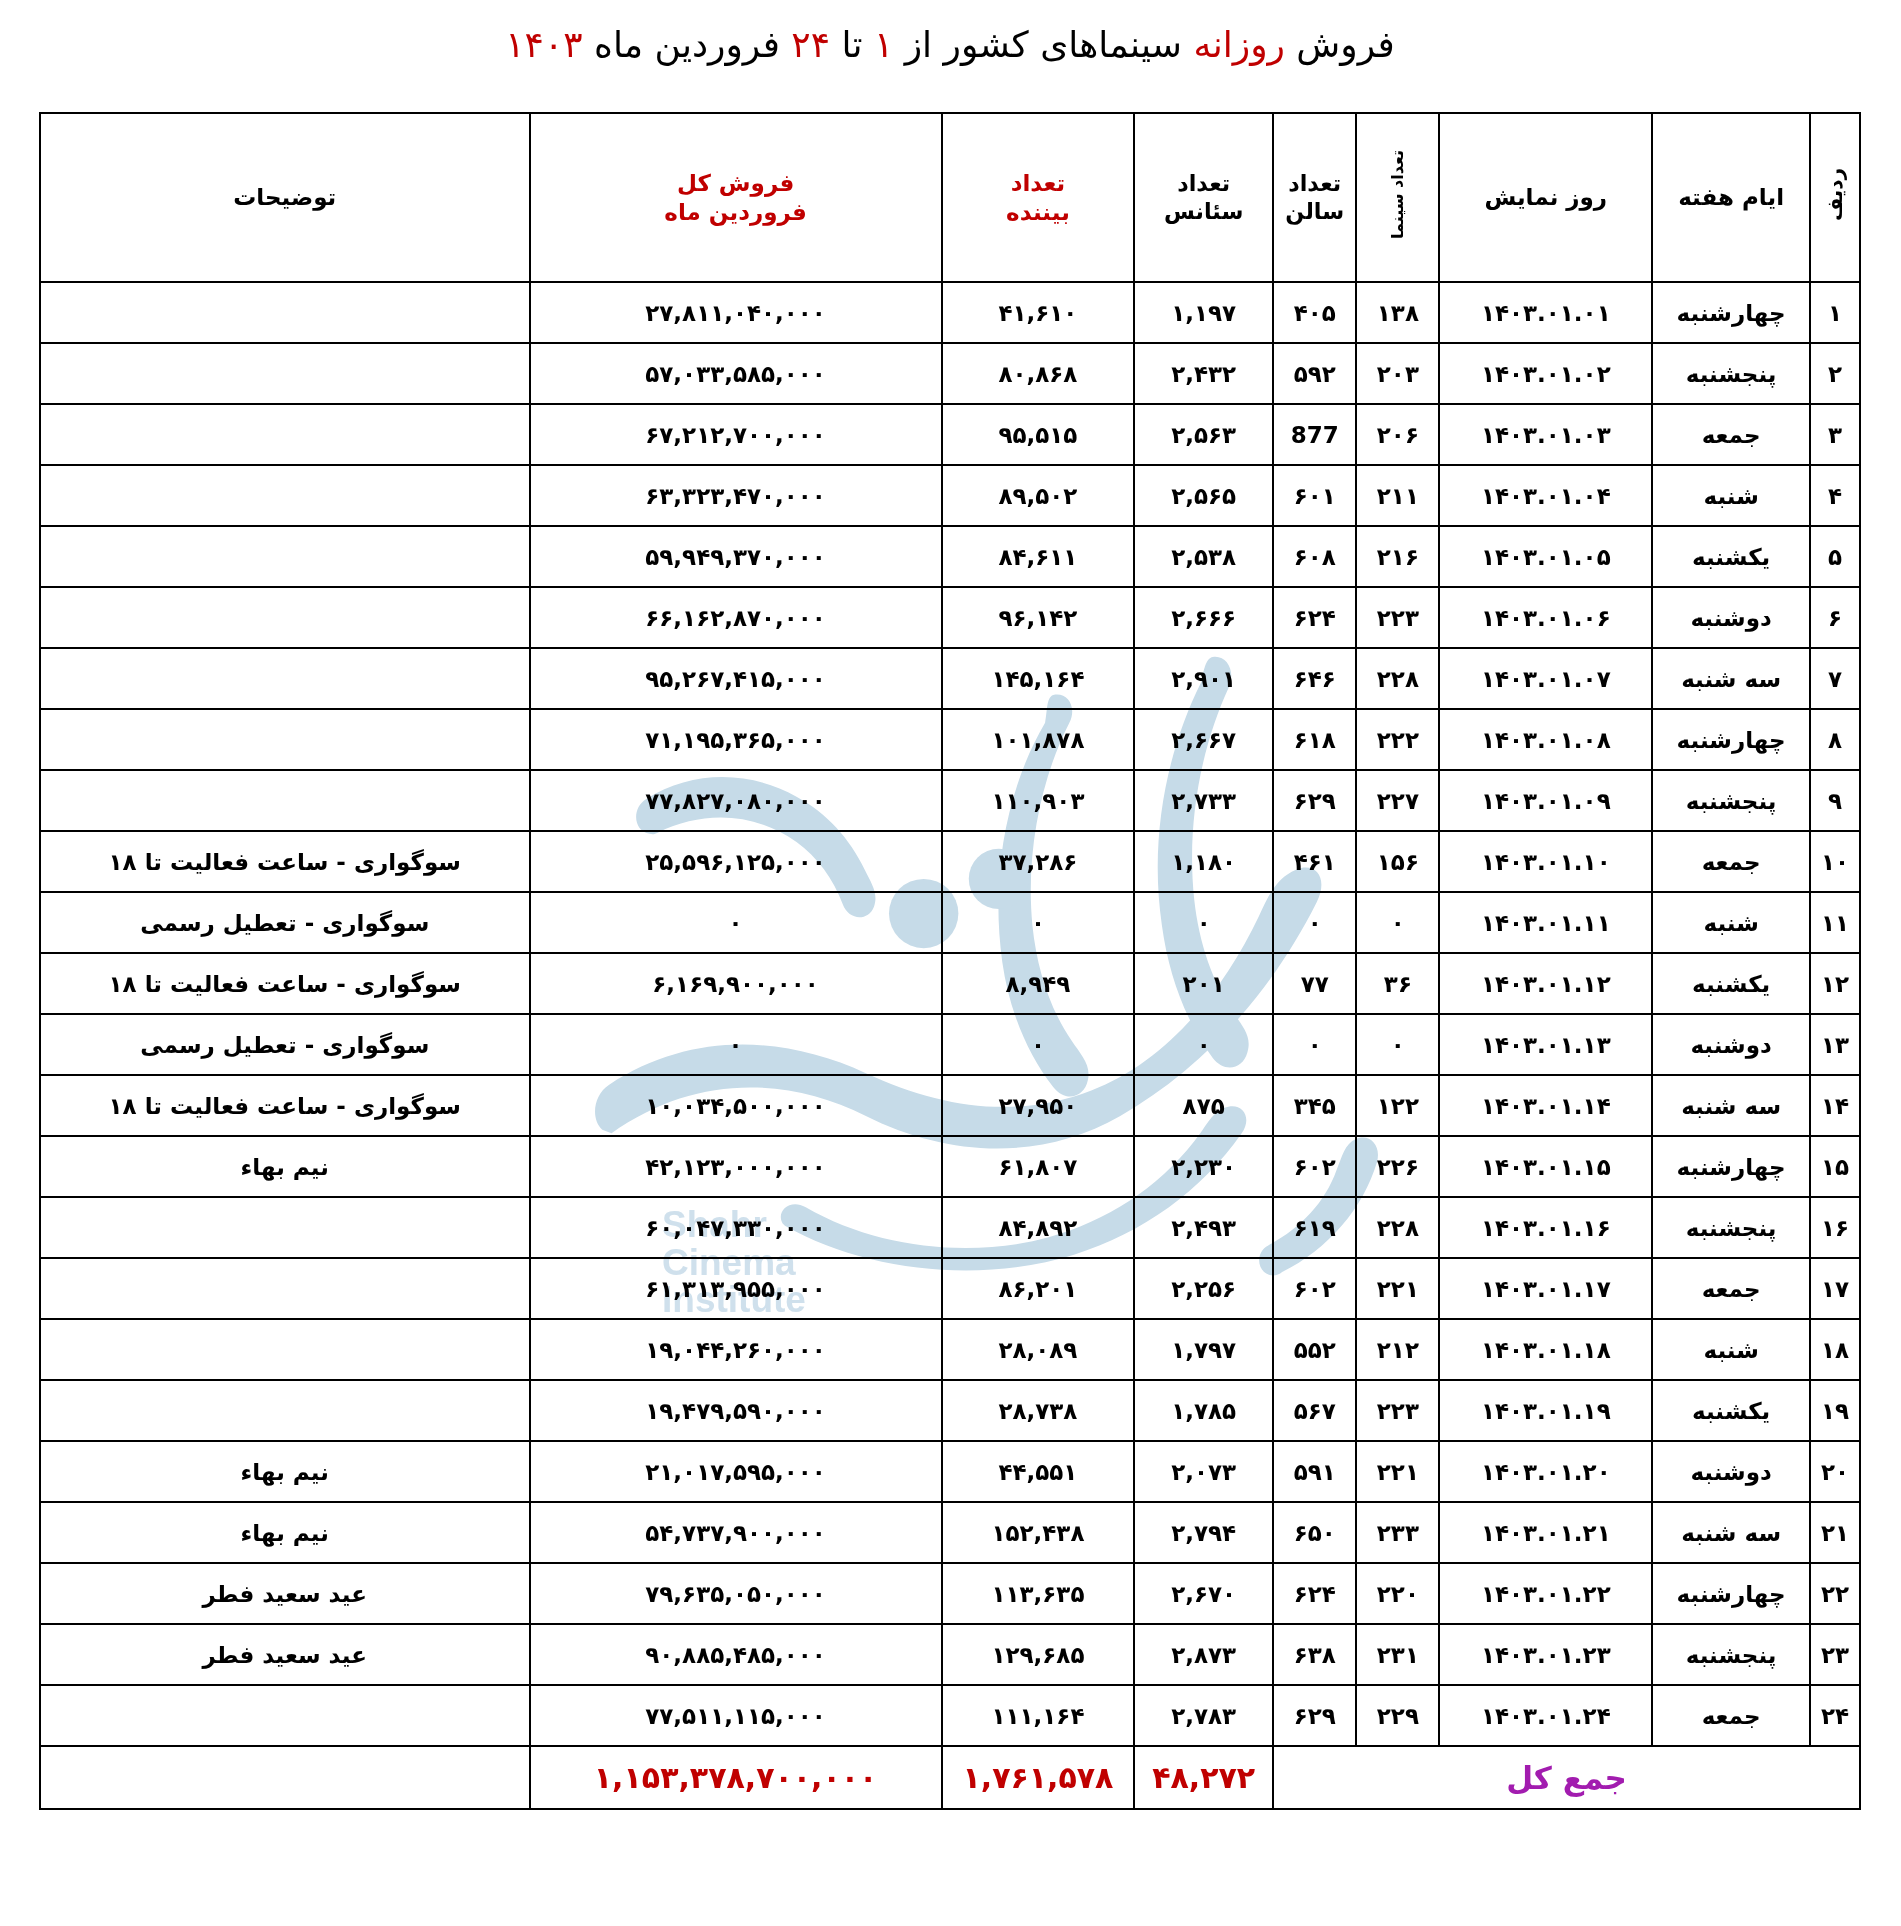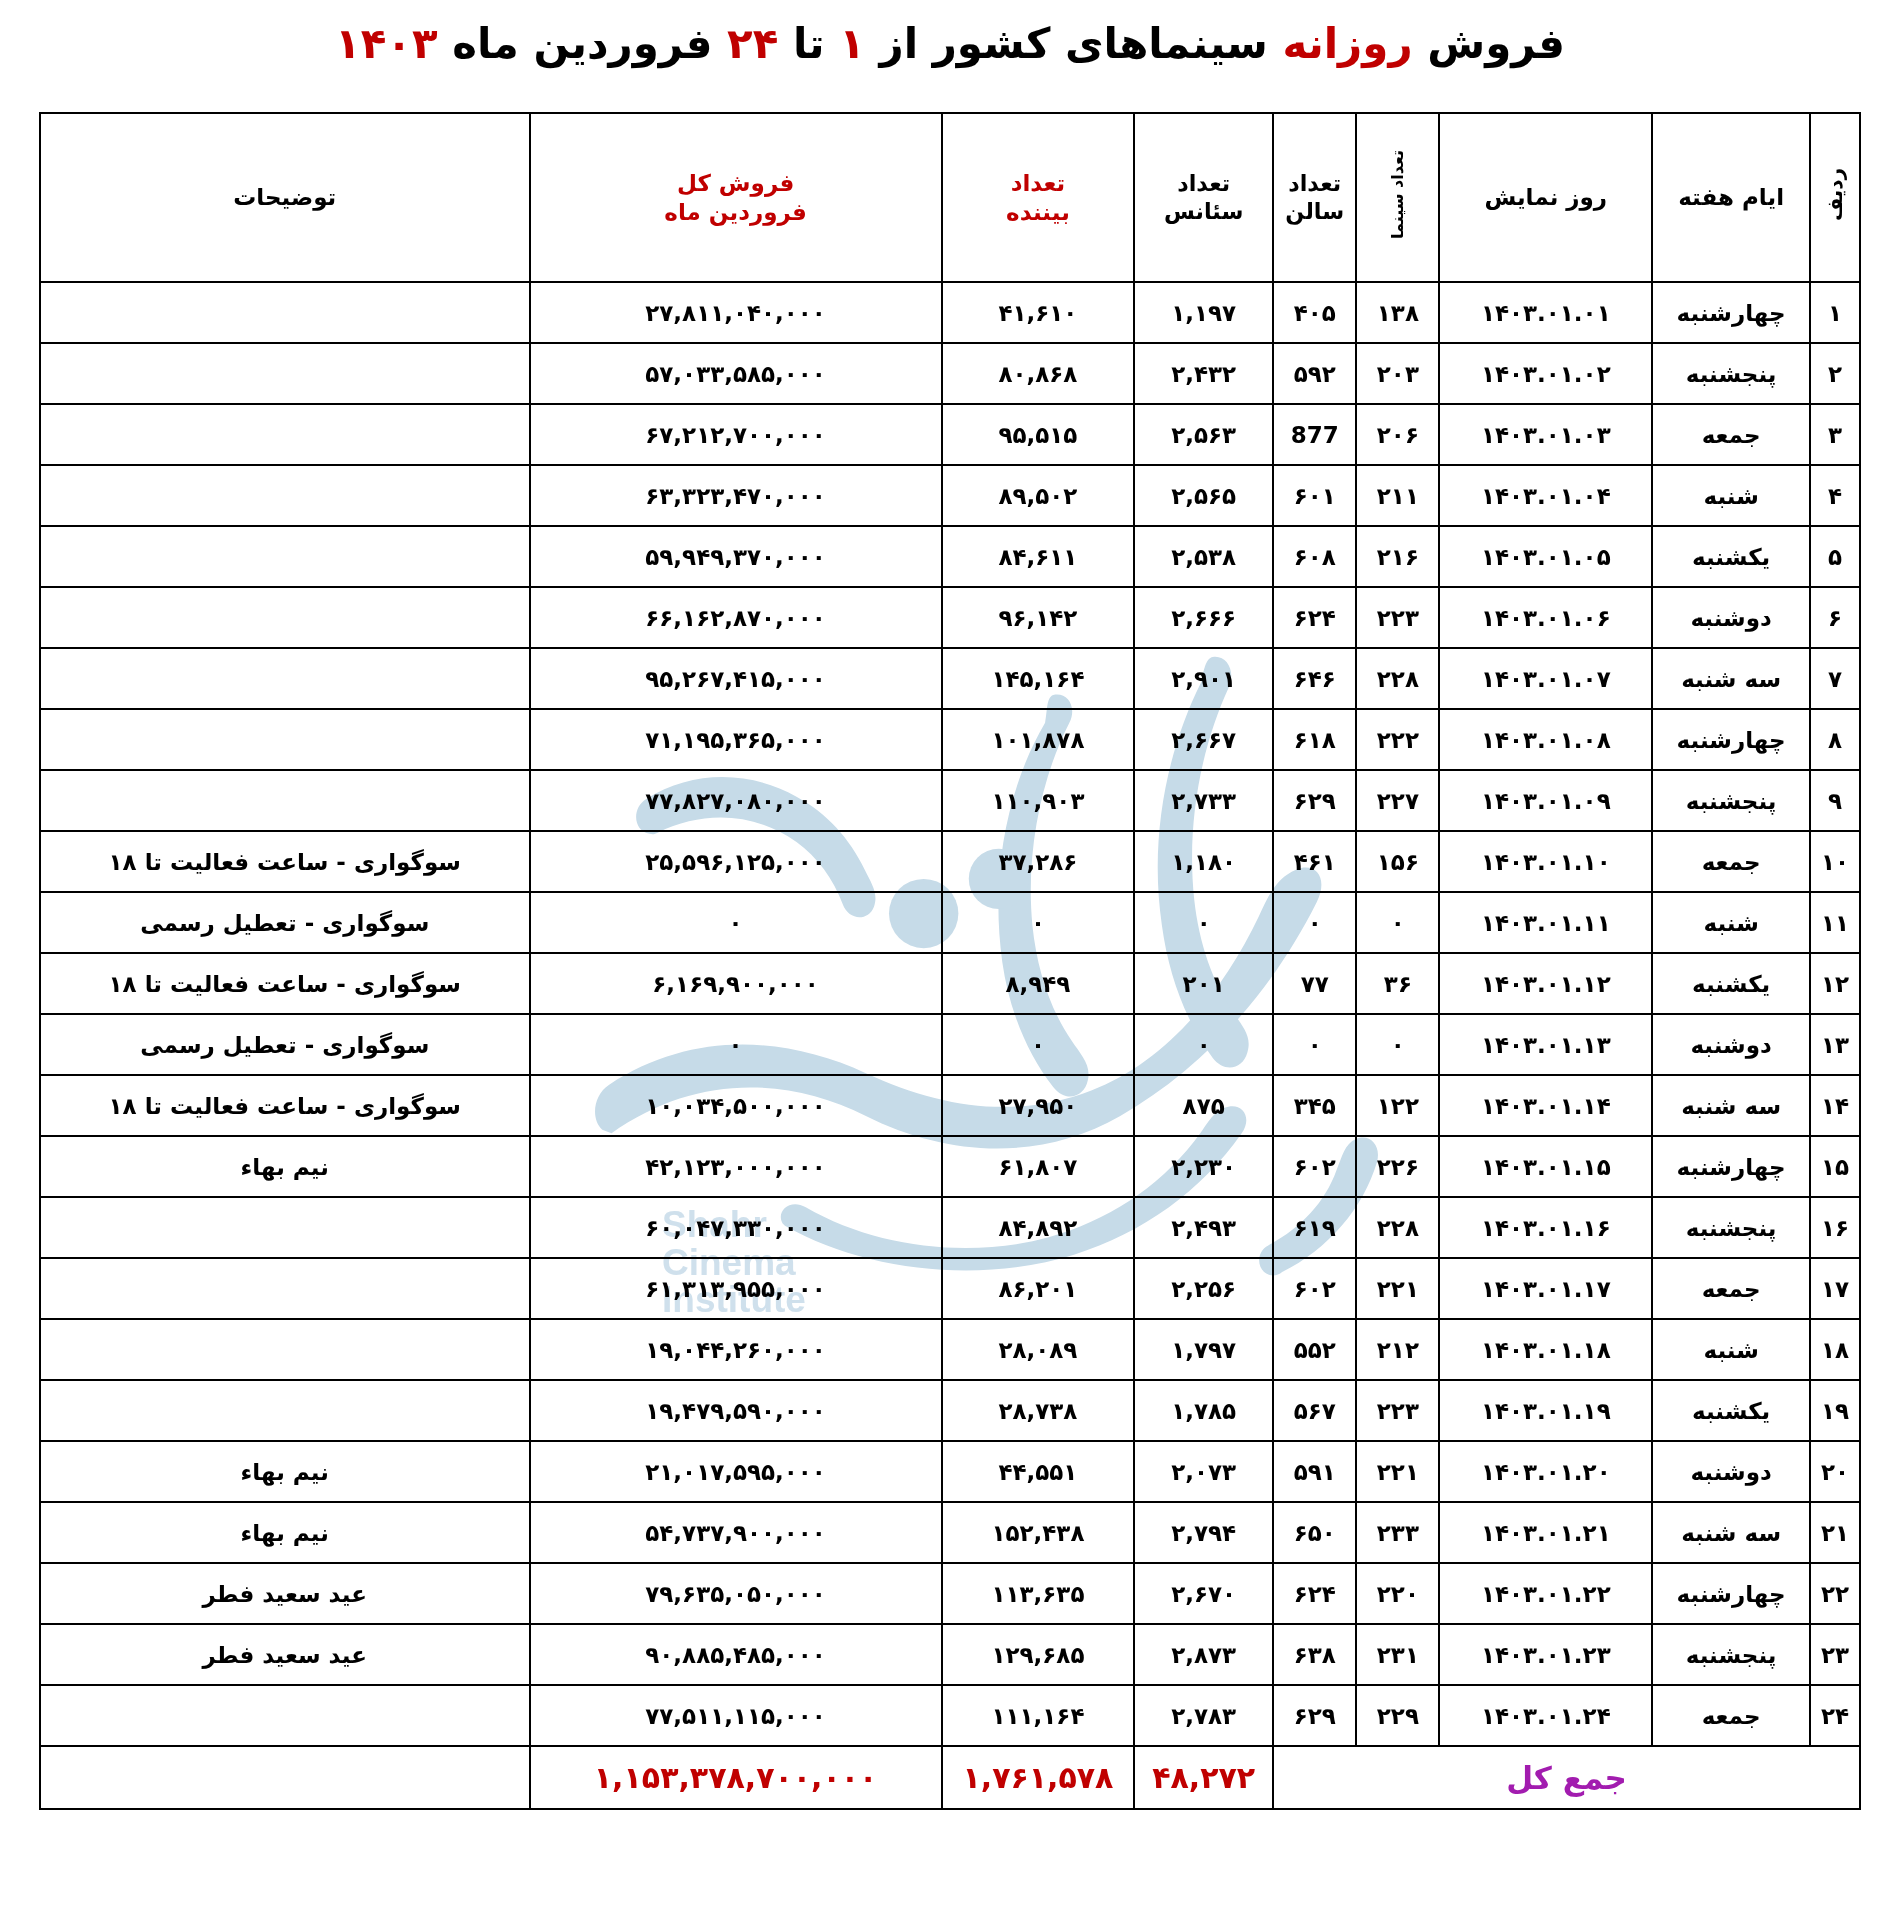--- a/index.html
+++ b/index.html
@@ -21,22 +21,22 @@
   .title-wrap {
     position: absolute;
     top: 0; left: 0; right: 0;
     height: 89px;
     display: flex;
     align-items: center;
     justify-content: center;
     direction: rtl;
   }
   .title {
-    font-size: 42px;
-    font-weight: bold;
+    font-size: 36px;
+    font-weight: normal;
     color: #000000;
     white-space: nowrap;
     letter-spacing: 0;
     line-height: 1.1;
   }
   .title .red { color: #c00000; }
 
   
   .watermark {
     position: absolute;

